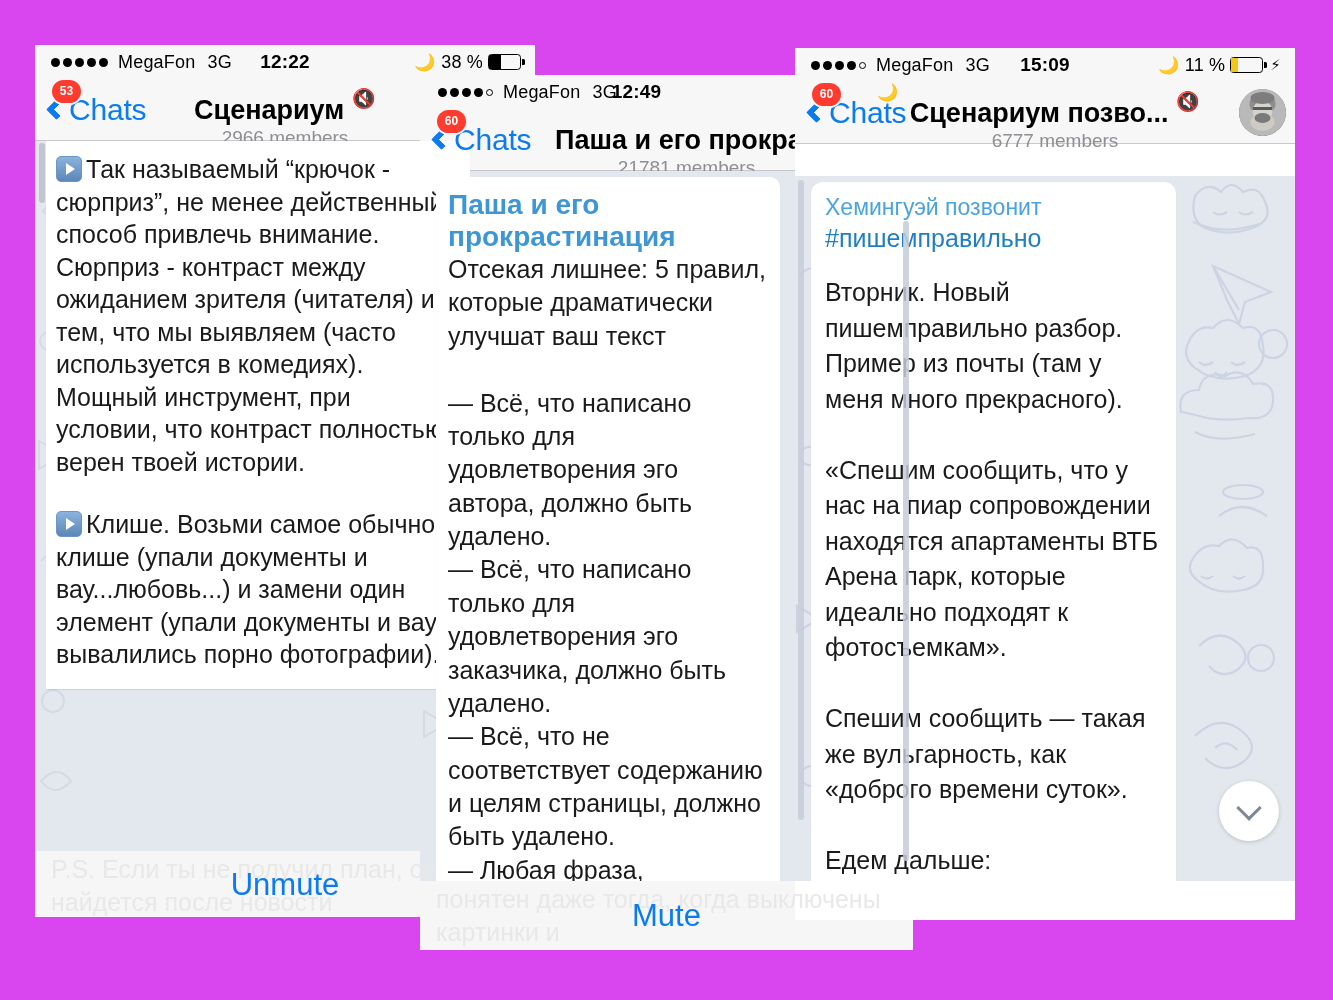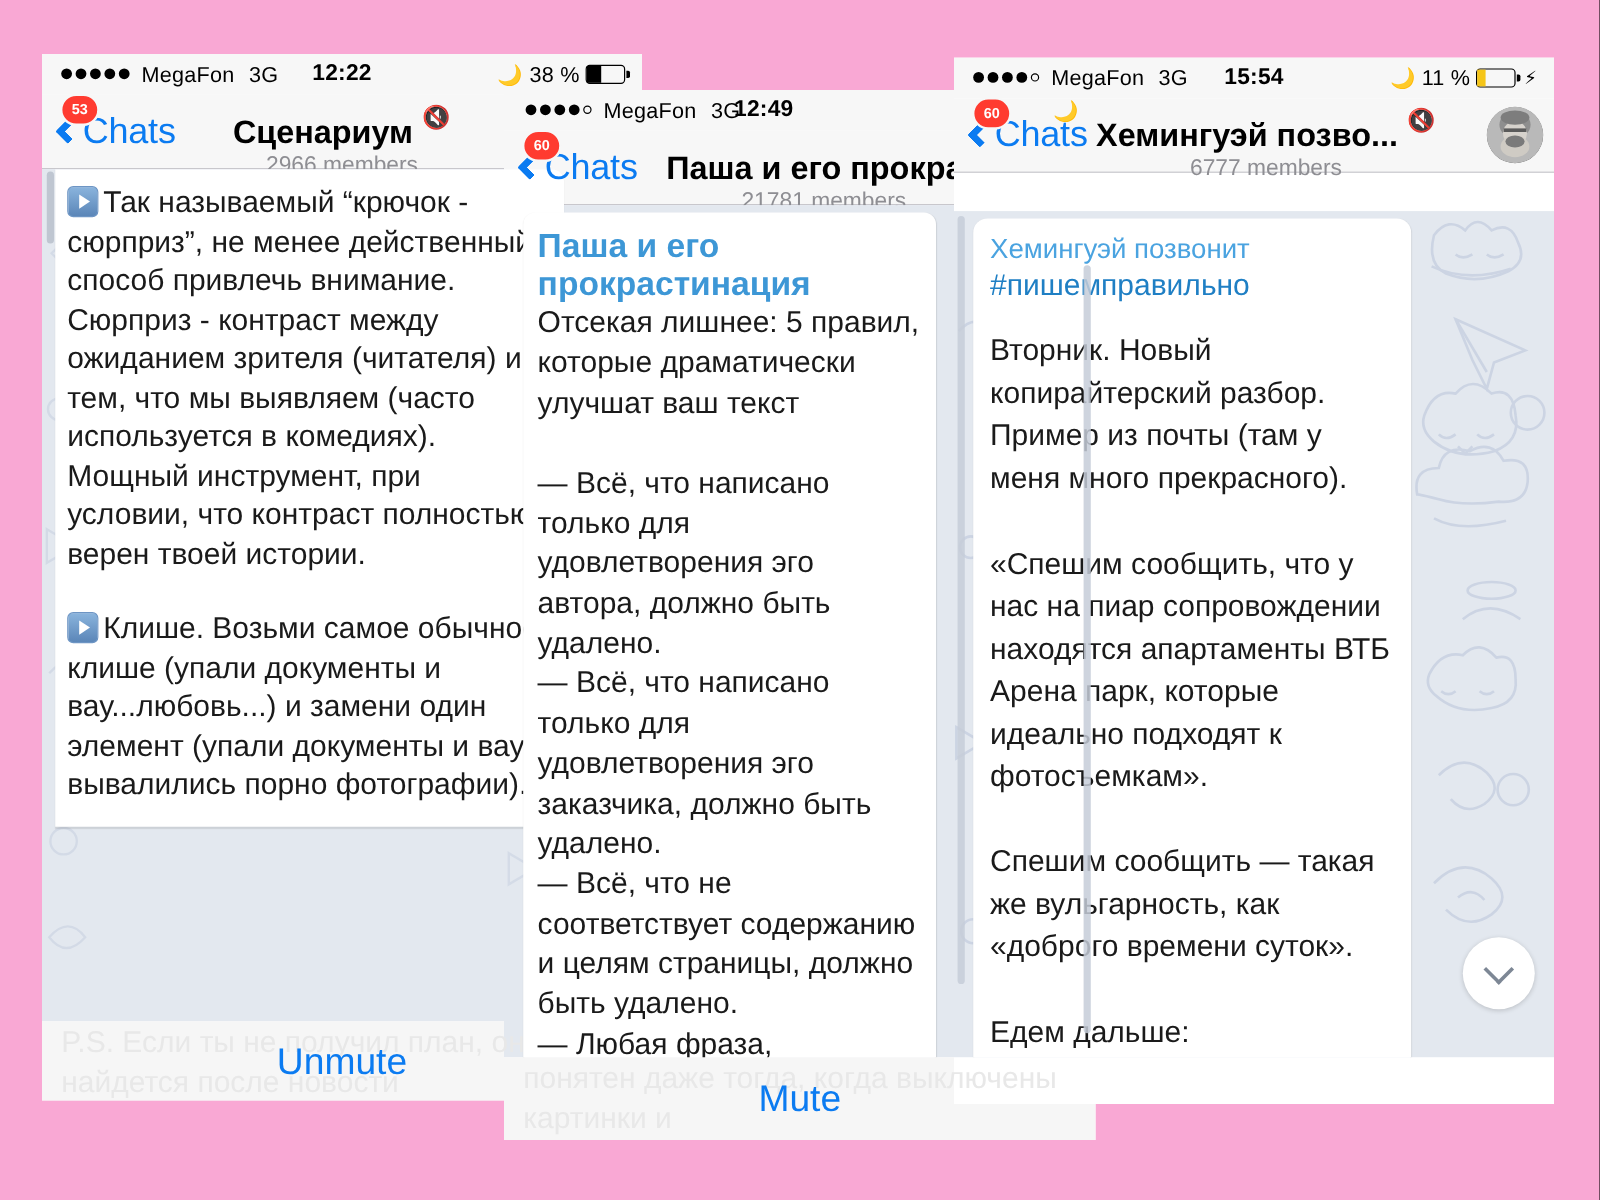--- a/index.html
+++ b/index.html
@@ -3,21 +3,21 @@
 <meta charset="utf-8">
 <style>
   * { box-sizing: border-box; margin: 0; padding: 0; }
   html, body {
     width: 1333px; height: 1000px;
     background: #000;
     overflow: hidden;
     font-family: "Liberation Sans", "DejaVu Sans", sans-serif;
     -webkit-font-smoothing: antialiased;
   }
-  #stage { position: relative; width: 1333px; height: 1000px; background: #f9a8d4; }
+  #stage { position: relative; width: 1333px; height: 1000px; background: #d946ef; }
 
   
   .phone {
     position: absolute;
     background: #ffffff;
     overflow: hidden;
   }
 
   
   .statusbar {
@@ -309,40 +309,40 @@
   </div>
 
   <div class="phone" style="left:795px; top:48px; width:500px; height:872px;">
 
     <div class="statusbar">
       <span class="sb-dots">
         <i class="sb-dot"></i><i class="sb-dot"></i><i class="sb-dot"></i><i class="sb-dot"></i><i class="sb-dot hollow"></i>
       </span>
       <span class="sb-carrier">MegaFon</span>
       <span class="sb-net">3G</span>
-      <span class="sb-time">15:54</span>
+      <span class="sb-time">15:09</span>
       <span class="sb-right">
         <span class="sb-moon">🌙</span>
         <span class="sb-pct">11 %</span>
         <span class="batt">
             <i style="width:22%;background:#f5c518;"></i>
           </span>
         <span class="bolt">⚡</span>
       </span>
     </div>
 
     <div class="navbar">
       <div class="back">
         <span class="badge">60</span>
         <span class="chev"></span>
         <span class="back-label">Chats</span>
       </div>
       <div class="nav-center" style="left:20px;">
         <div class="nav-title-row">
-          <span class="nav-title">Хемингуэй позво...</span>
+          <span class="nav-title">Сценариум позво...</span>
           <span class="mute-ic">🔇</span>
         </div>
         <span class="nav-sub">6777 members</span>
       </div>
       <div class="avatar">
         <svg width="47" height="47" viewBox="0 0 47 47">
           <circle cx="23.5" cy="23.5" r="23.5" fill="#b9b9b9"></circle>
           <ellipse cx="23.5" cy="15" rx="13" ry="11" fill="#8e8e8e"></ellipse>
           <ellipse cx="23.5" cy="22" rx="10" ry="10" fill="#d6d2cc"></ellipse>
           <ellipse cx="23.5" cy="33" rx="12" ry="9" fill="#cfcbc4"></ellipse>
@@ -394,21 +394,21 @@
             <circle cx="16" cy="600" r="10"></circle>
           </g>
         </svg>
       </div>
 
       <div class="scrollthumb" style="left:3px; top:4px; height:640px; background:#c5ccd8;"></div>
 
       <div class="bubble" style="position:absolute; left:16px; top:6px; width:365px; padding:12px 14px 18px 14px; border-radius:12px;">
         <div class="msgtitle">Хемингуэй позвонит</div>
         <div class="hashtag">#пишемправильно</div>
-        <div class="msgtext p3" style="margin-top:22px;">Вторник. Новый копирайтерский разбор. Пример из почты (там у меня много прекрасного).
+        <div class="msgtext p3" style="margin-top:22px;">Вторник. Новый пишемправильно разбор. Пример из почты (там у меня много прекрасного).
 
 «Спешим сообщить, что у нас на пиар сопровождении находятся апартаменты ВТБ Арена парк, которые идеально подходят к фотосъемкам».
 
 Спешим сообщить — такая же вульгарность, как «доброго времени суток».
 
 Едем дальше:</div>
       </div>
 
       <div class="scrolldown" style="right:16px; bottom:40px;">
         <i></i>

